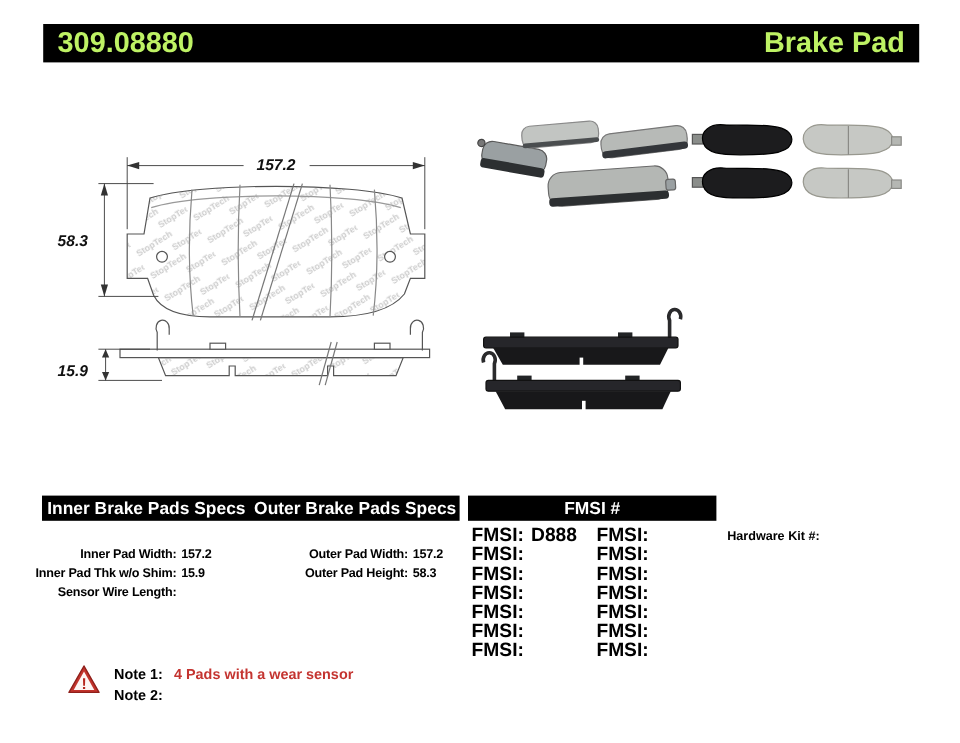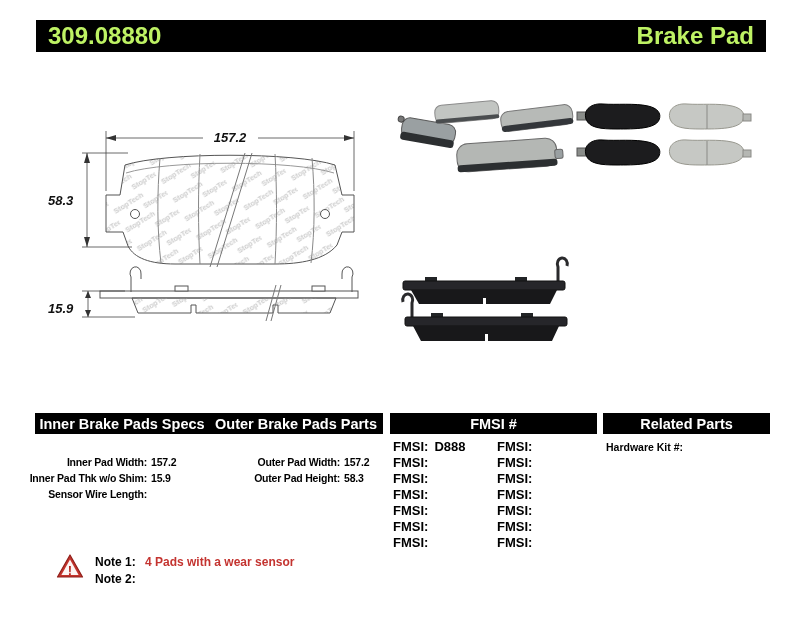--- a/index.html
+++ b/index.html
@@ -18,21 +18,21 @@
   #th-fmsi{left:390px;width:207px;}
   #th-related{left:603px;width:167px;}
   
   .spec-col{position:absolute;top:454px;font-size:10.5px;font-weight:bold;
             line-height:16px;white-space:nowrap;letter-spacing:-0.2px;}
   #col-inner{left:20px;width:170px;}
   #col-inner .slabel{display:inline-block;width:127px;text-align:right;}
   #col-outer{left:205px;width:178px;}
   #col-outer .slabel{display:inline-block;width:135px;text-align:right;}
   .sval{margin-left:4px;}
-  .fmsi-col{position:absolute;top:439px;font-size:13px;font-weight:bold;line-height:16px;}
+  .fmsi-col{position:absolute;top:439px;font-size:16px;font-weight:bold;line-height:16px;}
   #fmsi-c1{left:393px;}
   #fmsi-c2{left:497px;}
   .flabel{display:inline-block;min-width:30px;}
   .fval{margin-left:6px;}
   #col-related{position:absolute;left:606px;top:439px;font-size:10.5px;font-weight:bold;line-height:16px;}
   
   #warn{position:absolute;left:56px;top:553px;width:28px;height:27px;}
   #notes{position:absolute;left:95px;top:554px;font-size:12px;font-weight:bold;line-height:17px;}
   .note-label{display:inline-block;min-width:42px;}
   .note-red{margin-left:8px;}
@@ -166,24 +166,23 @@
       <rect x="36" y="60" width="12" height="6" fill="#222426"></rect>
       <rect x="126" y="60" width="12" height="6" fill="#222426"></rect>
       <rect x="10" y="64" width="162" height="9" rx="2" fill="#26262a" stroke="#111"></rect>
       <path d="M 18,73 L 164,73 L 157,88 L 26,88 Z" fill="#18181a"></path>
       <rect x="90" y="81" width="3" height="8" fill="#fff"></rect>
     </g>
   </svg>
 
   <div id="th-pads" class="thead">
     <div class="half">Inner Brake Pads Specs</div>
-    <div class="half">Outer Brake Pads Parts</div>
+    <div class="half">Outer Brake Pads Specs</div>
   </div>
   <div id="th-fmsi" class="thead">FMSI #</div>
-  <div id="th-related" class="thead">Related Parts</div>
 
   <div id="col-inner" class="spec-col">
     <div><span class="slabel">Inner Pad Width:</span><span class="sval">157.2</span></div>
     <div><span class="slabel">Inner Pad Thk w/o Shim:</span><span class="sval">15.9</span></div>
     <div><span class="slabel">Sensor Wire Length:</span><span class="sval"></span></div>
   </div>
 
   <div id="col-outer" class="spec-col">
     <div><span class="slabel">Outer Pad Width:</span><span class="sval">157.2</span></div>
     <div><span class="slabel">Outer Pad Height:</span><span class="sval">58.3</span></div>

